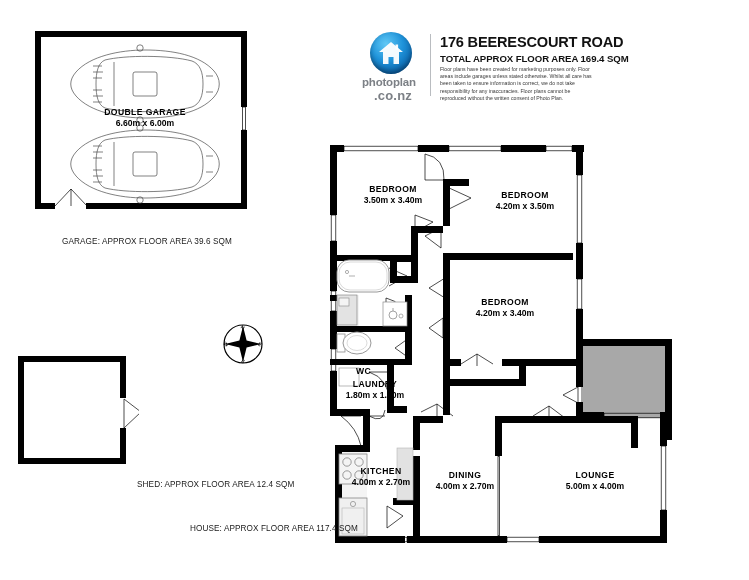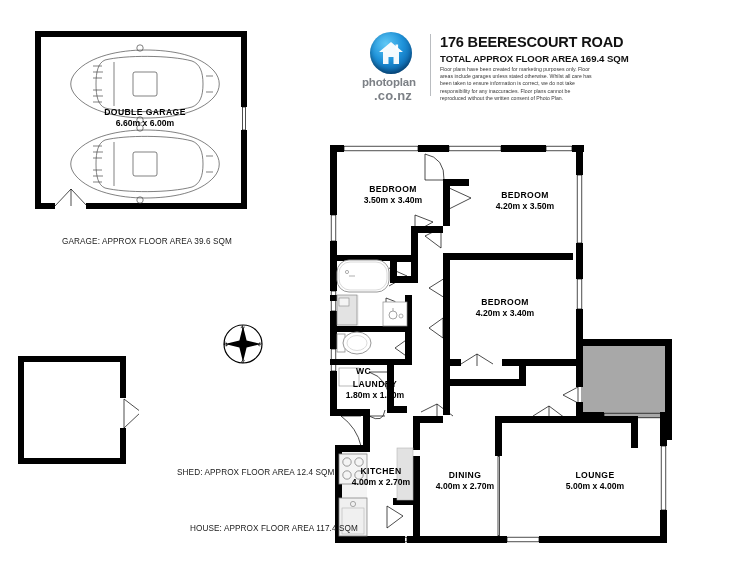--- a/index.html
+++ b/index.html
@@ -245,21 +245,21 @@
 
       <rect class="wall" x="106" y="4" width="6" height="42"></rect>
       <rect class="wall" x="106" y="76" width="6" height="36"></rect>
 
       <path class="hairline" d="M110 47 L127 60 L110 76"></path>
       <path class="hairline" d="M110 47 L110 76"></path>
     </svg>
   </div>
 
 
-  <div class="area-caption" style="left:137px; top:468px;margin-left:40px;">SHED: APPROX FLOOR AREA 12.4 SQM</div>
+  <div class="area-caption" style="left:137px; top:480px;">SHED: APPROX FLOOR AREA 12.4 SQM</div>
 
   <div class="compass">
     <svg width="48" height="48" viewBox="0 0 48 48">
       <circle cx="24" cy="24" r="19" fill="none" stroke="#000" stroke-width="1.2"></circle>
       <path d="M24 6 L27.6 20.4 L42 24 L27.6 27.6 L24 42 L20.4 27.6 L6 24 L20.4 20.4 Z" fill="#000"></path>
       <text x="24" y="9.2" font-family="Liberation Sans, sans-serif" font-size="5" font-weight="bold" text-anchor="middle" fill="#000" transform="rotate(35 24 7)">N</text>
       <text x="41" y="26" font-family="Liberation Sans, sans-serif" font-size="5" font-weight="bold" text-anchor="middle" fill="#000" transform="rotate(35 41 24)">E</text>
       <text x="24" y="43" font-family="Liberation Sans, sans-serif" font-size="5" font-weight="bold" text-anchor="middle" fill="#000" transform="rotate(35 24 41)">S</text>
       <text x="7" y="26" font-family="Liberation Sans, sans-serif" font-size="5" font-weight="bold" text-anchor="middle" fill="#000" transform="rotate(35 7 24)">W</text>
     </svg>

